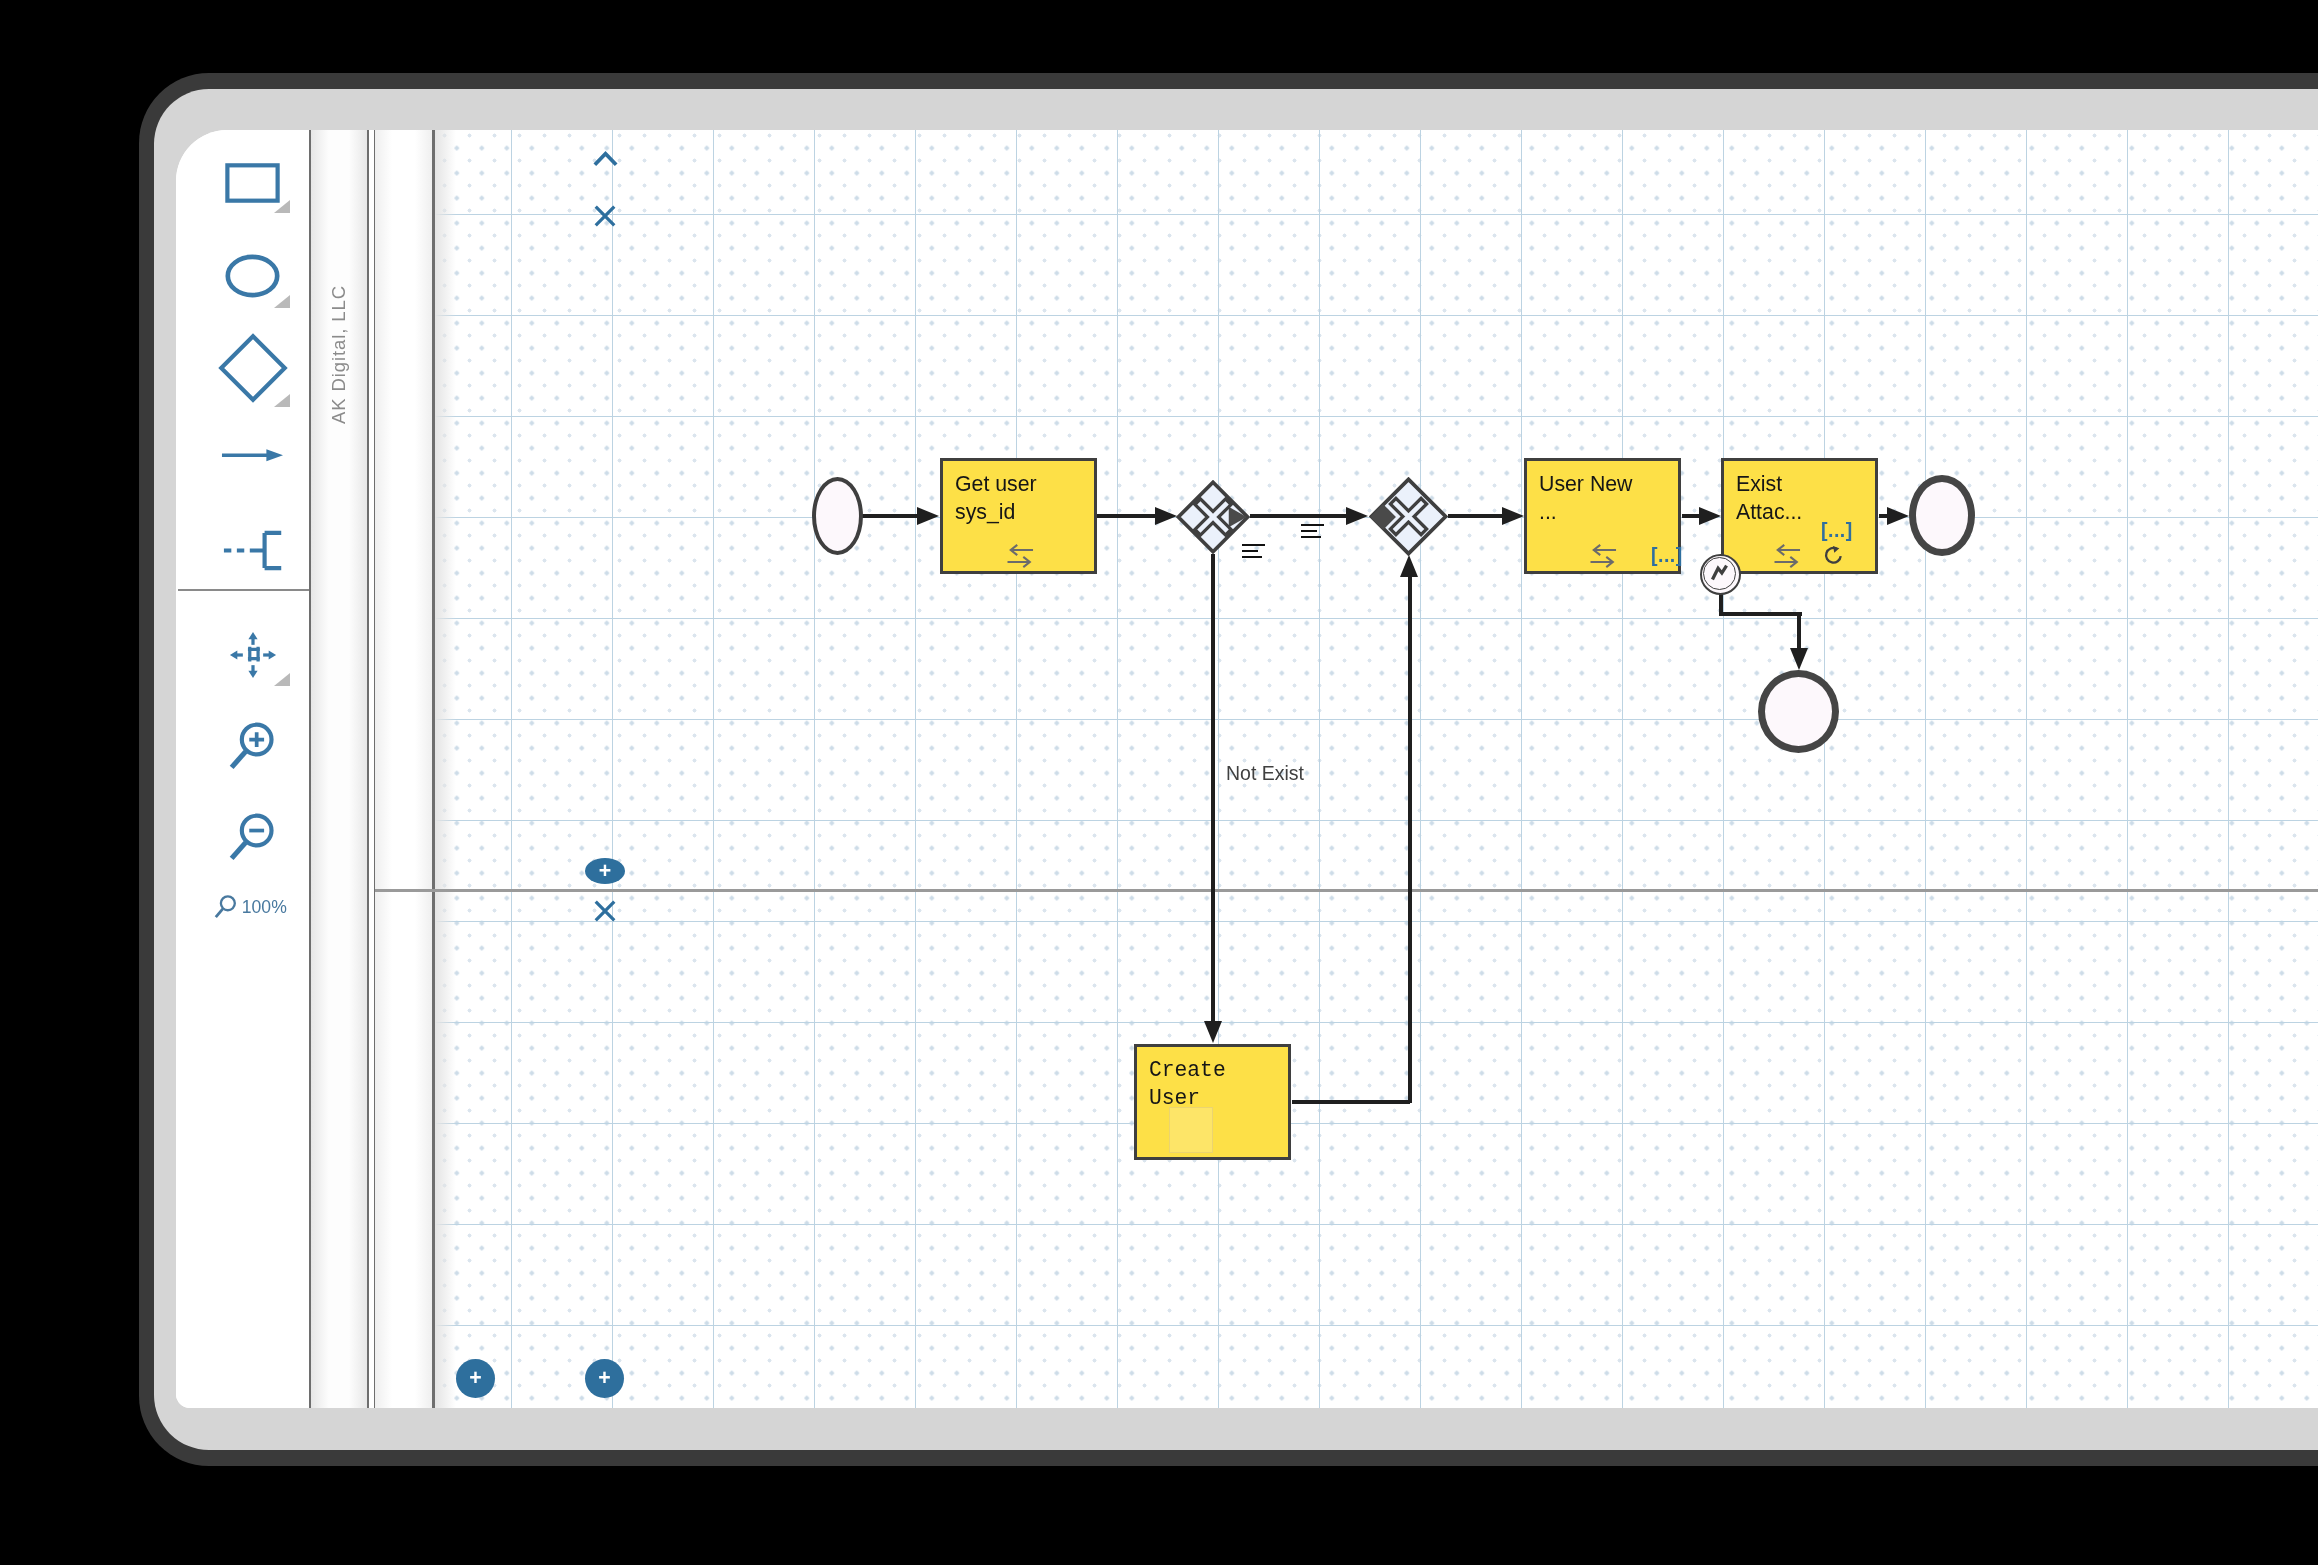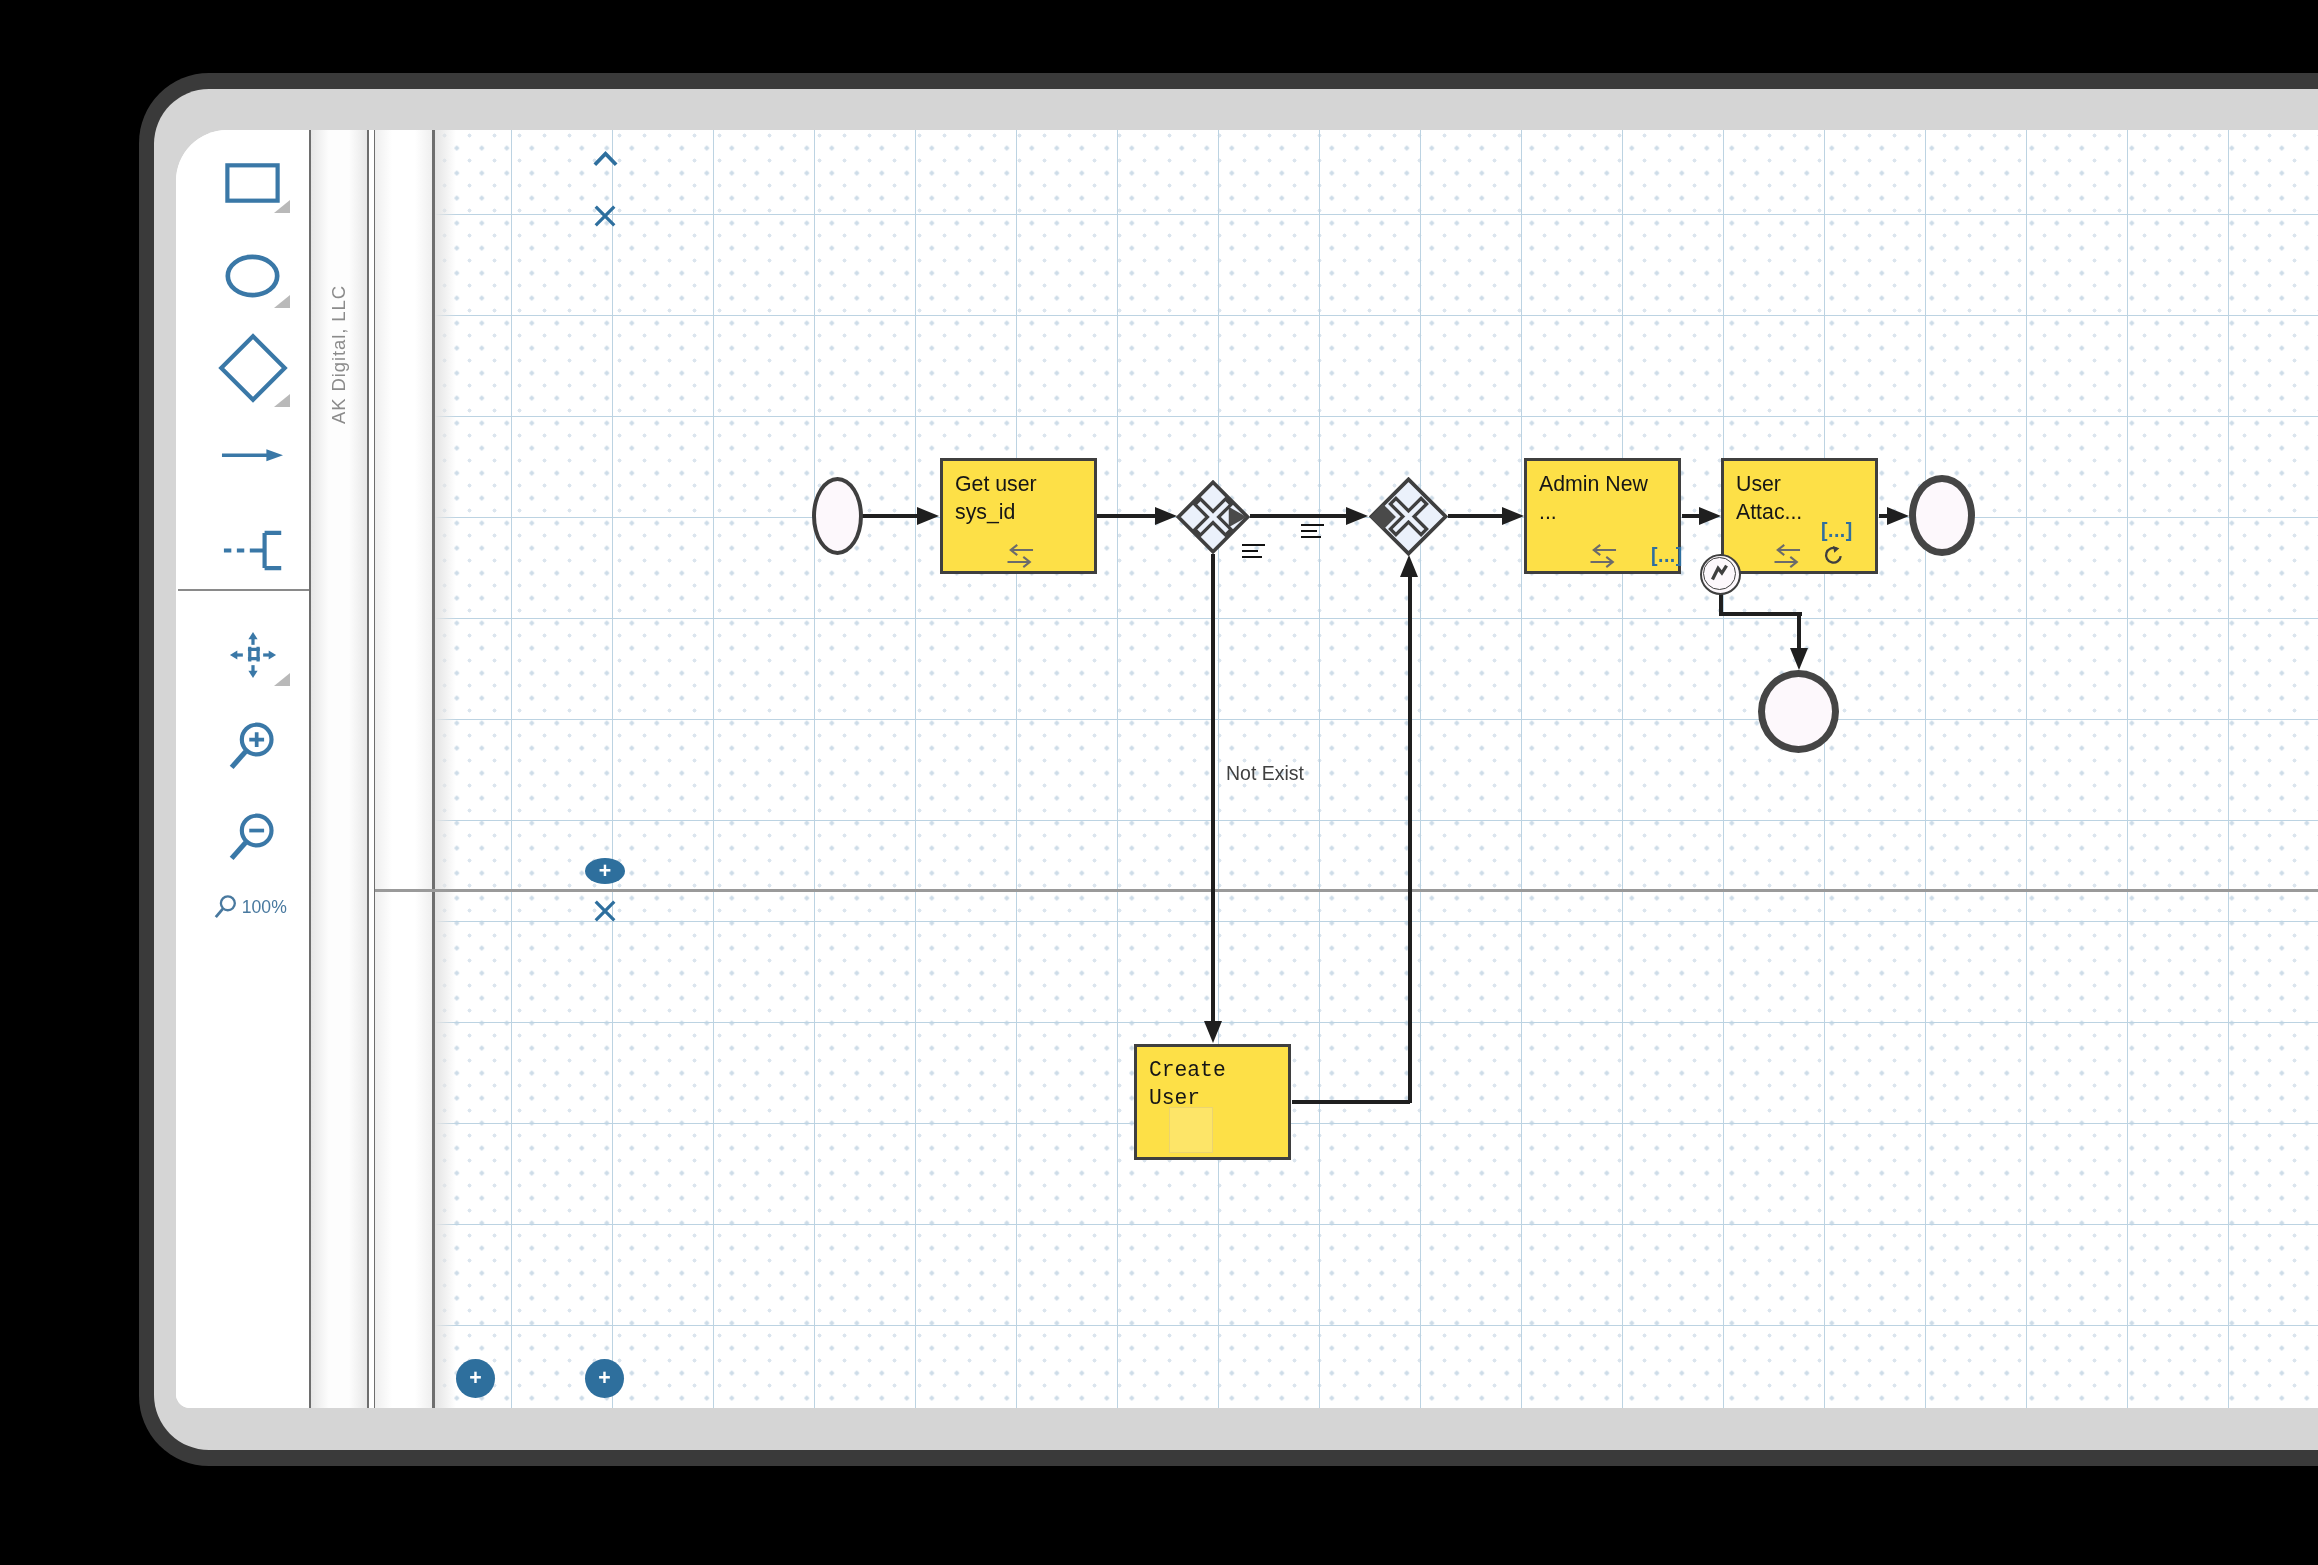--- a/index.html
+++ b/index.html
@@ -271,35 +271,35 @@
         <polygon points="30,58 58,86 30,114 3,86" fill="#4a4a4a"></polygon>
         <g stroke-linecap="square">
           <path d="M58 58 L112 112 M112 58 L58 112" stroke="#3f3f3f" stroke-width="24"></path>
           <path d="M58 58 L112 112 M112 58 L58 112" stroke="#ebf1fb" stroke-width="10"></path>
         </g>
       </svg>
     </div>
 
     <div class="task" style="left:1348px;top:328px;">
       <div class="task-label">
-        <div>Admin New</div>
+        <div>User New</div>
         <div>...</div>
       </div>
       <svg style="position:absolute;left:61px;top:82px;" width="31" height="26" viewBox="0 0 66 56">
         <g stroke="#6b6b6b" stroke-width="4.5" fill="none">
           <path d="M60 15 H13 M26 4 L12 15 L26 26"></path>
           <path d="M5 41 H52 M39 30 L53 41 L39 52"></path>
         </g>
       </svg>
       <span class="code-marker" style="left:124px;top:83px;">[...]</span>
     </div>
 
     <div class="task" style="left:1545px;top:328px;">
       <div class="task-label">
-        <div>User</div>
+        <div>Exist</div>
         <div>Attac...</div>
       </div>
       <span class="code-marker" style="left:97px;top:58px;">[...]</span>
       <svg style="position:absolute;left:48px;top:82px;" width="31" height="26" viewBox="0 0 66 56">
         <g stroke="#6b6b6b" stroke-width="4.5" fill="none">
           <path d="M60 15 H13 M26 4 L12 15 L26 26"></path>
           <path d="M5 41 H52 M39 30 L53 41 L39 52"></path>
         </g>
       </svg>
       <svg style="position:absolute;left:97px;top:84px;" width="22" height="23" viewBox="0 0 48 50">

